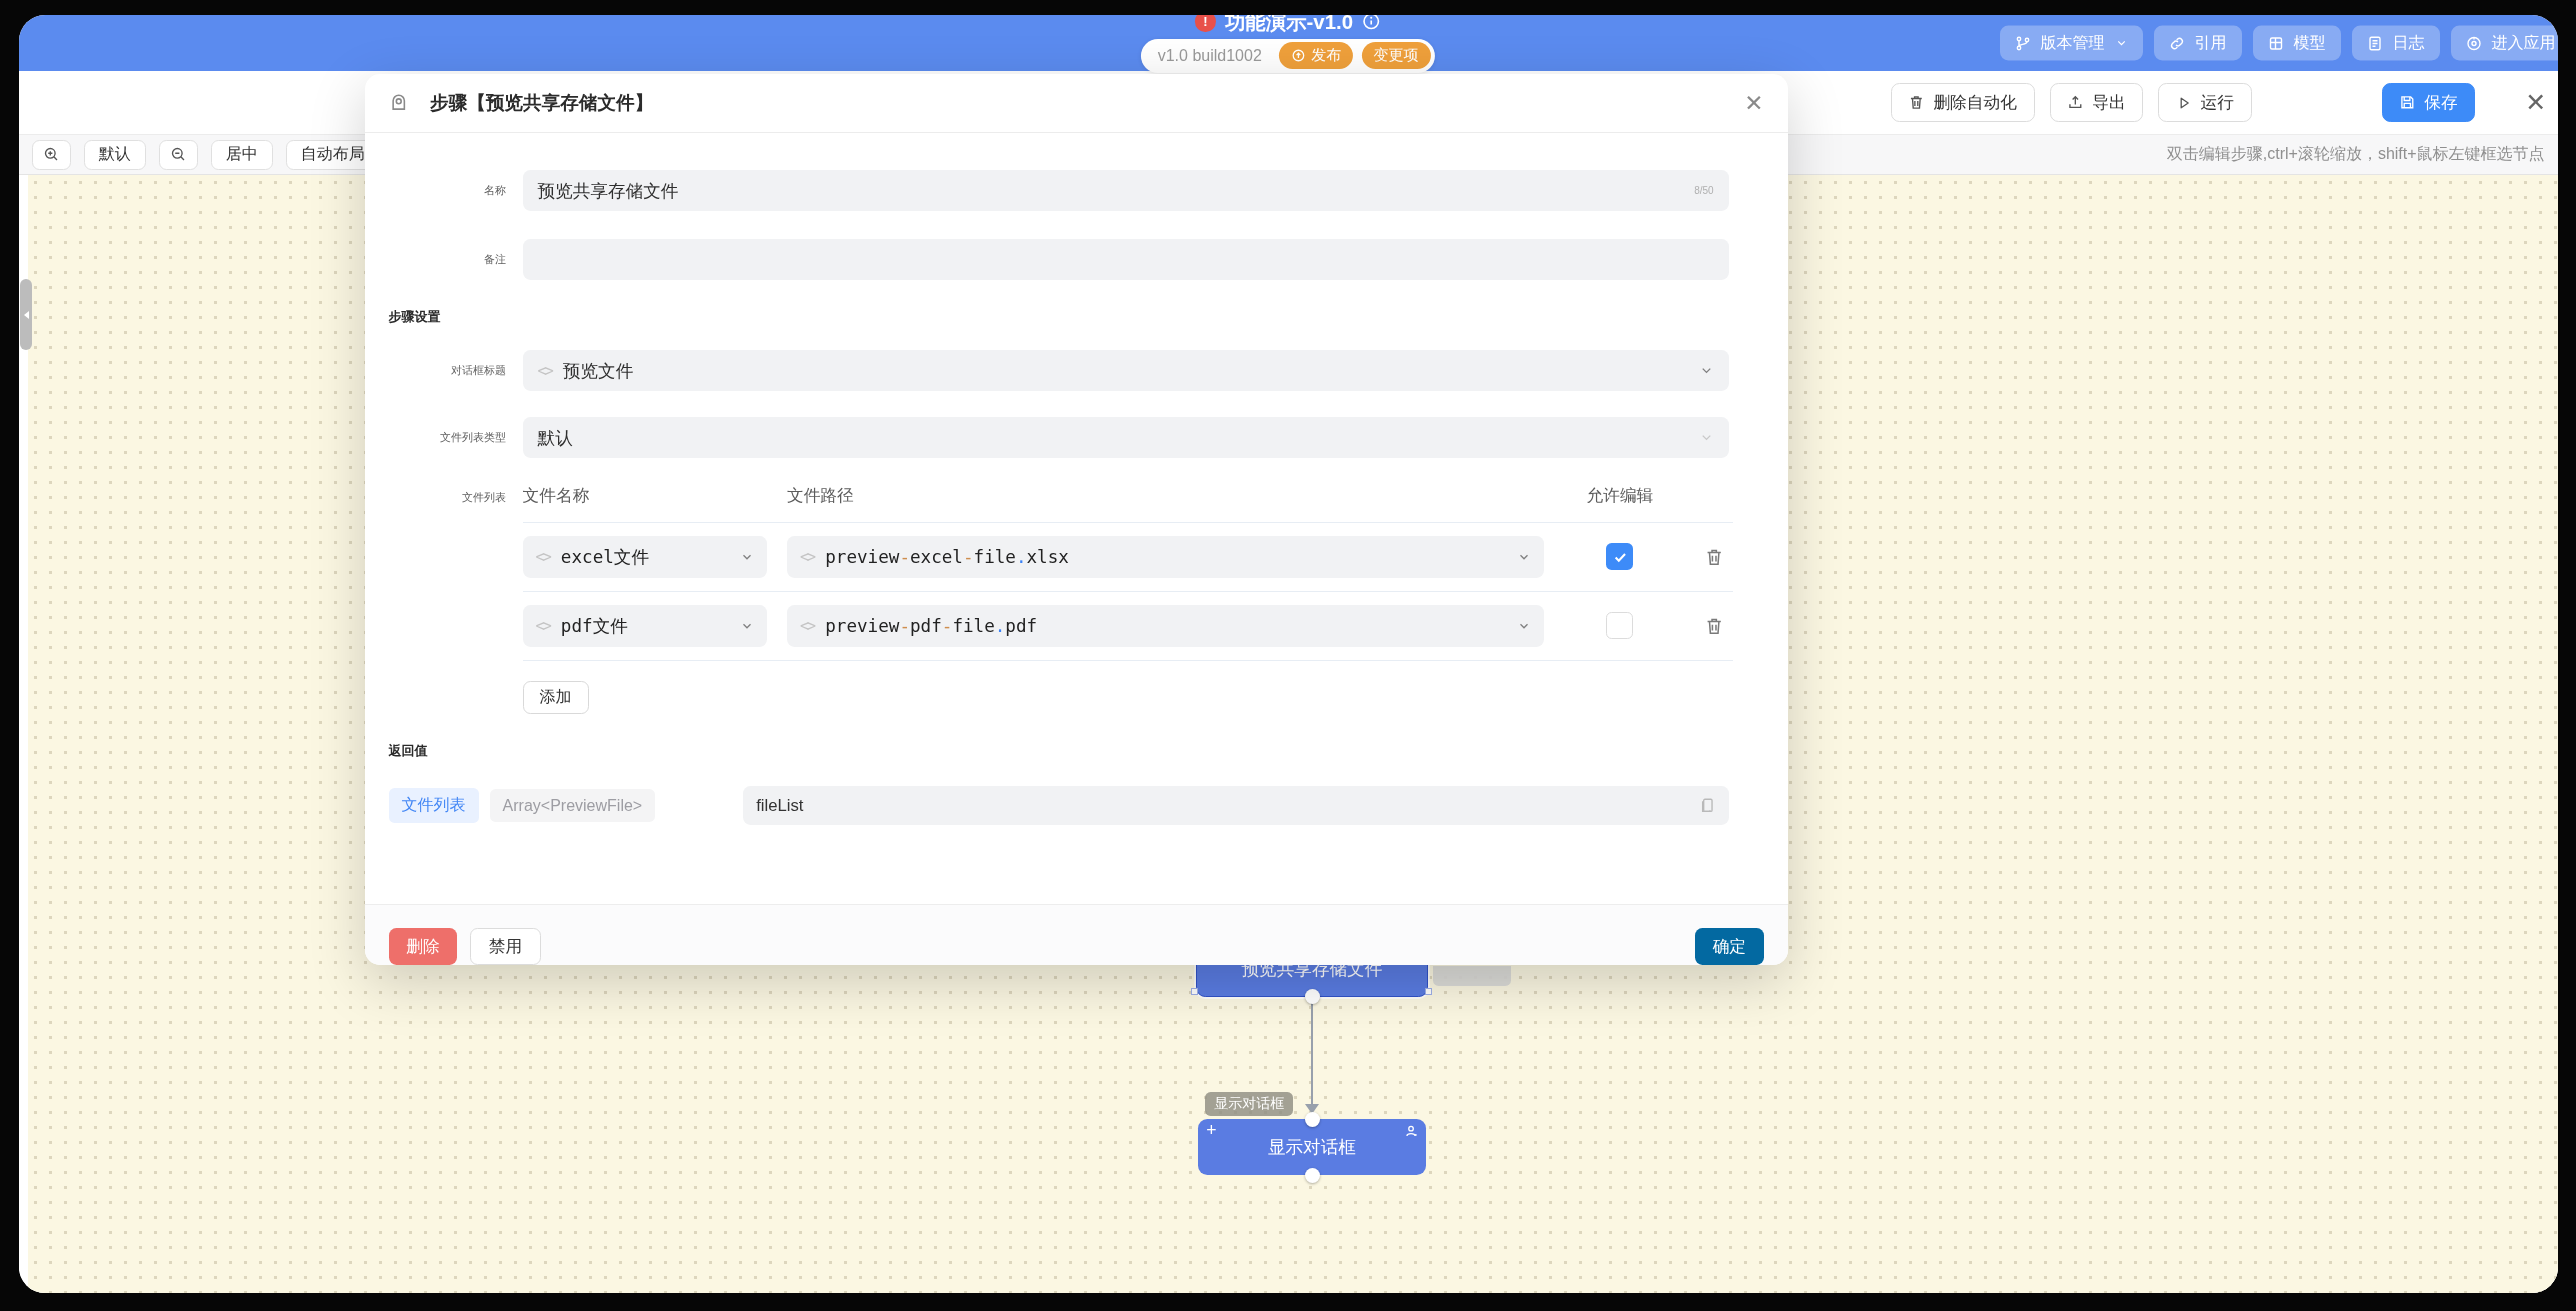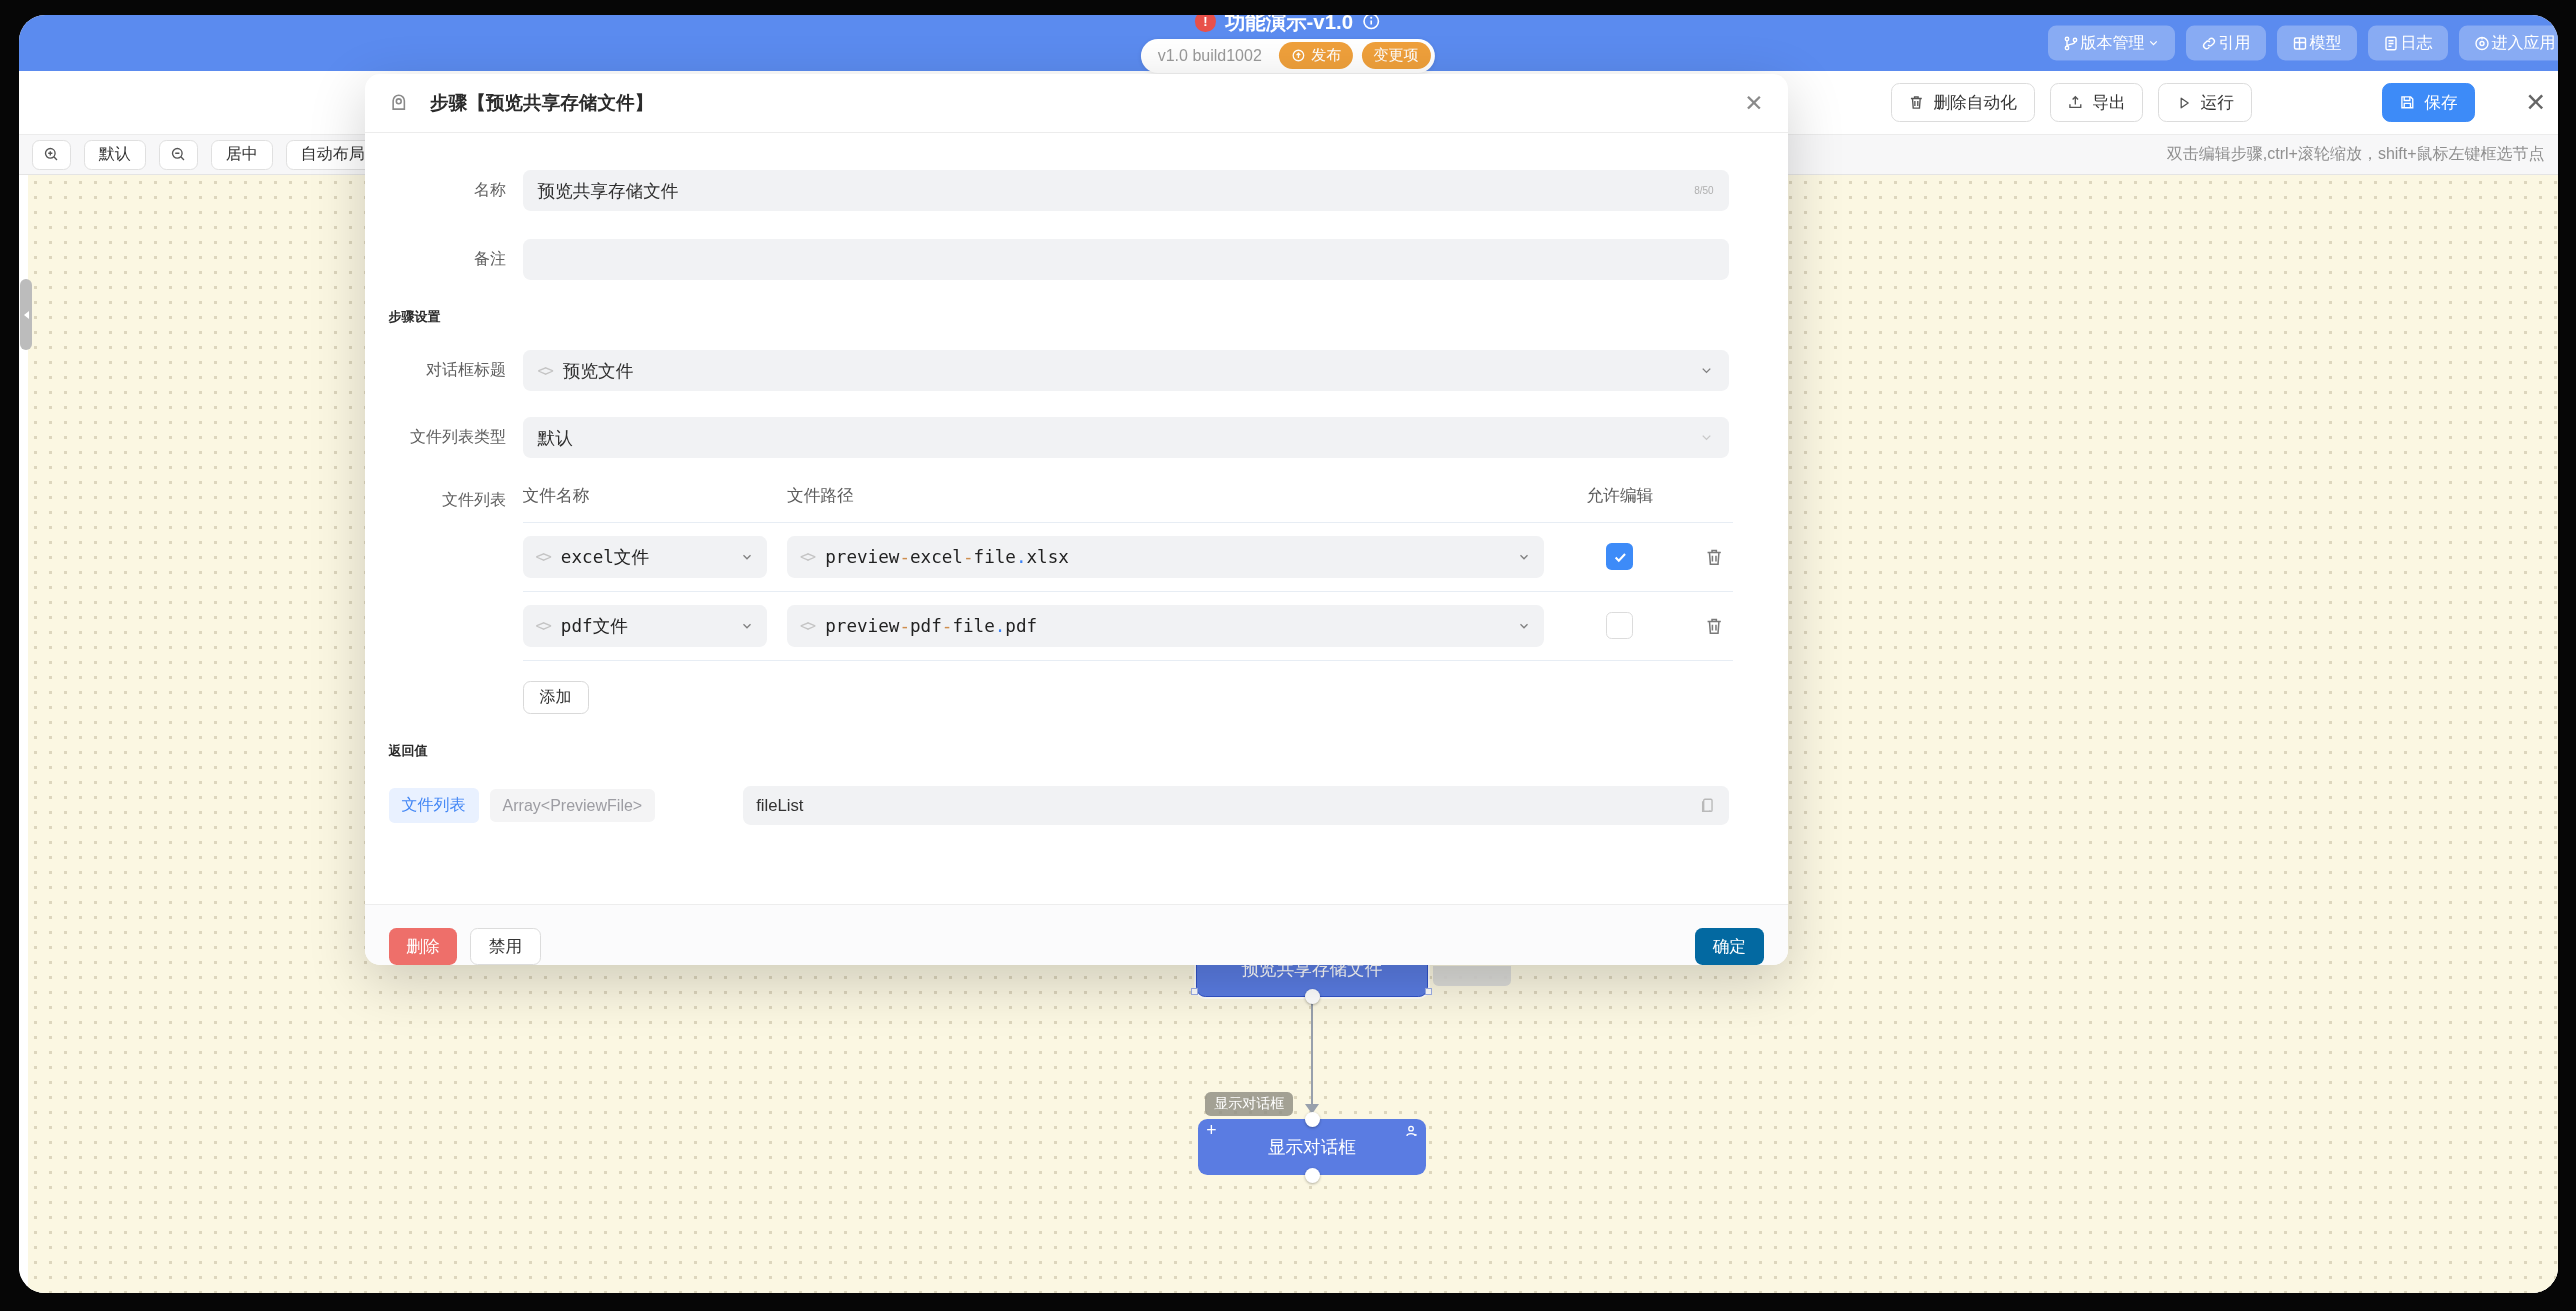--- a/index.html
+++ b/index.html
@@ -17,21 +17,21 @@
   .app-title { color:#fff; font-size:20.4px; font-weight:bold; white-space:nowrap; }
   .red-badge { width:20.4px; height:20.4px; border-radius:50%; background:#e8504a; color:#fff;
                display:flex; align-items:center; justify-content:center; font-size:13px; font-weight:bold; }
   .info-icon { color:#fff; }
   .version-pill { display:flex; align-items:center; background:#fff; border-radius:17.6px; height:34px;
                   padding:0 4.6px 0 16.7px; gap:8.4px; box-shadow:0 0.9px 4.6px rgba(0,0,0,.10); margin-top:1.9px; }
   .version-text { color:#9a9a9a; font-size:16px; margin-right:8.4px; white-space:nowrap; }
   .orange-pill { display:flex; align-items:center; gap:5.6px; background:#efa03b; color:#fff;
                  height:27px; border-radius:14px; padding:0 12px; font-size:15px; white-space:nowrap; }
   .topbar-right { position:absolute; right:-13px; top:50%; transform:translateY(-50%); display:flex; gap:11px; }
-  .tb-btn { display:flex; align-items:center; gap:2px; height:35px; padding:0 15px;
+  .tb-btn { display:flex; align-items:center; gap:10px; height:35px; padding:0 15px;
             background:rgba(255,255,255,.28); border-radius:8.4px; color:#fff; font-size:16px; white-space:nowrap;text-align:right; }
 
   
   .header { height:63px; background:#fff; flex:none; display:flex; align-items:center;
             justify-content:flex-end; padding-right:15px; position:relative; z-index:5; }
   .hd-btn { display:flex; align-items:center; gap:8.4px; height:39px; padding:0 16.7px; margin-left:15px;
             border:0.9px solid #dcdcdc; border-radius:8.4px; background:#fff; color:#333; font-size:16.7px; white-space:nowrap; }
   .hd-btn svg { color:#555; }
   .save-btn { margin-left:130px; background:#3d8bf8; border-color:#3d8bf8; color:#fff; }
   .save-btn svg { color:#fff; }
@@ -75,21 +75,21 @@
   
   .modal { position:absolute; left:346px; top:59px; width:1423px; height:891px; background:#fff;
            border-radius:15px; box-shadow:0 16.7px 56px rgba(0,0,0,.18); z-index:20;
            display:flex; flex-direction:column; }
   .modal-header { height:59px; flex:none; display:flex; align-items:center; gap:22px; padding:0 24px;
                   border-bottom:0.9px solid #ececec; font-size:18.6px; font-weight:600; color:#2b2b2b; }
   .modal-header svg { color:#8a8a8a; }
   .modal-close { margin-left:auto; color:#8a8a8a; font-size:23px; font-weight:400; line-height:1; }
   .modal-body { flex:1; padding:37px 59px 0 0; overflow:hidden; }
   .form-row { display:flex; align-items:center; }
-  .row-label { width:158px; flex:none; text-align:right; padding-right:16.7px; color:#606060; font-size:16px; }
+  .row-label { width:158px; flex:none; text-align:right; padding-right:16.7px; color:#606060; font-size:11px; }
   .input { flex:1; height:41px; background:#f1f2f4; border-radius:7.4px; display:flex; align-items:center;
            padding:0 15px; font-size:17.6px; color:#2f2f2f; }
   .counter { margin-left:auto; color:#b0b0b0; font-size:10px; }
   .code-prefix { font-family:"DejaVu Sans Mono", monospace; color:#c4c4c4; font-size:15px;
                  letter-spacing:-1.9px; margin-right:11px; flex:none; }
   .chevron { margin-left:auto; color:#808080; }
   .chevron-light { margin-left:auto; color:#c9c9c9; }
   .section-title { font-size:13px; font-weight:700; color:#2b2b2b; margin:28px 0 24px 24px; }
 
   .file-table { flex:1; }

